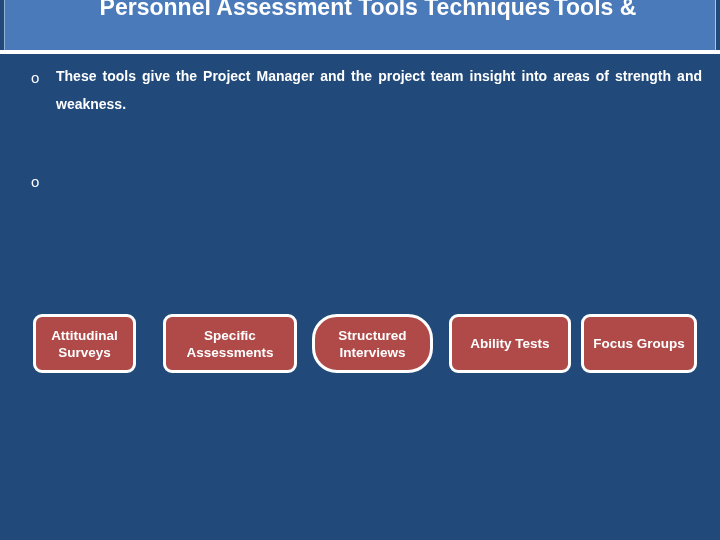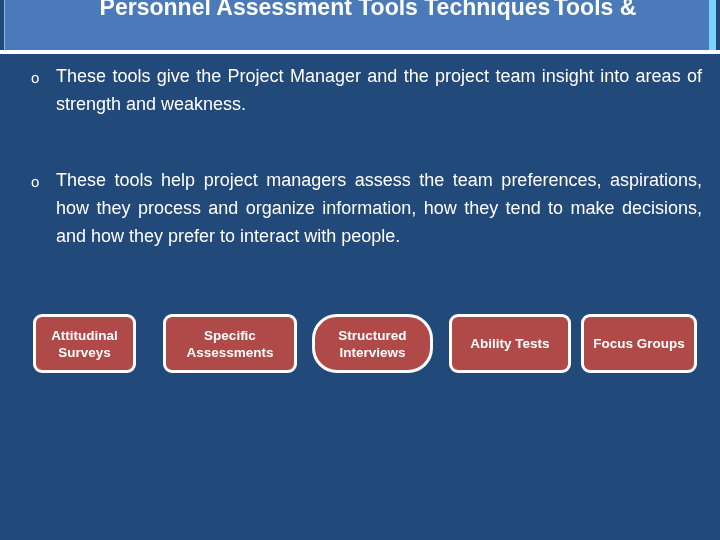--- a/index.html
+++ b/index.html
@@ -24,21 +24,21 @@
 
   
   #header-band {
     position: absolute;
     left: 4px;
     top: 0px;
     width: 712px;
     height: 50px;
     background: #4a7ab9;
     border-left: 1px solid #8fb3d9;
-    border-right: 7px solid #7dd3fc;
+    border-right: 1px solid #7dd3fc;
     box-sizing: border-box;
     overflow: hidden;
   }
 
   #header-underline {
     position: absolute;
     left: 0px;
     top: 50px;
     width: 720px;
     height: 4px;
@@ -91,25 +91,26 @@
     width: 14px;
     color: #ffffff;
     font-size: 15px;
     line-height: 15px;
     font-family: "Liberation Sans", sans-serif;
   }
 
   .bullet-text {
     display: block;
     color: #ffffff;
-    font-size: 18px;
+    font-size: 14px;
     line-height: 28px;
     text-align: justify;
     text-justify: inter-word;
     font-family: "Liberation Sans", sans-serif;
+    font-weight: bold;
   }
 
   #bullet-1 { margin-top: 0px; }
   #bullet-2 { margin-top: 48px; }
 
   
   #boxes {
     position: absolute;
     left: 0px;
     top: 314px;
@@ -159,21 +160,20 @@
 
   <div id="body">
 
     <div class="bullet-row" id="bullet-1">
       <span class="bullet-marker">o</span>
       <span class="bullet-text">These tools give the Project Manager and the project team insight into areas of strength and weakness.</span>
     </div>
 
     <div class="bullet-row" id="bullet-2">
       <span class="bullet-marker">o</span>
-      <span class="bullet-text">These tools help project managers assess the team preferences, aspirations, how they process and organize information, how they tend to make decisions, and how they prefer to interact with people.</span>
     </div>
 
   </div>
 
   <div id="boxes">
     <div class="term-box" id="box-0">
       <span>Attitudinal Surveys</span>
     </div>
     <div class="term-box" id="box-1">
       <span>Specific Assessments</span>

